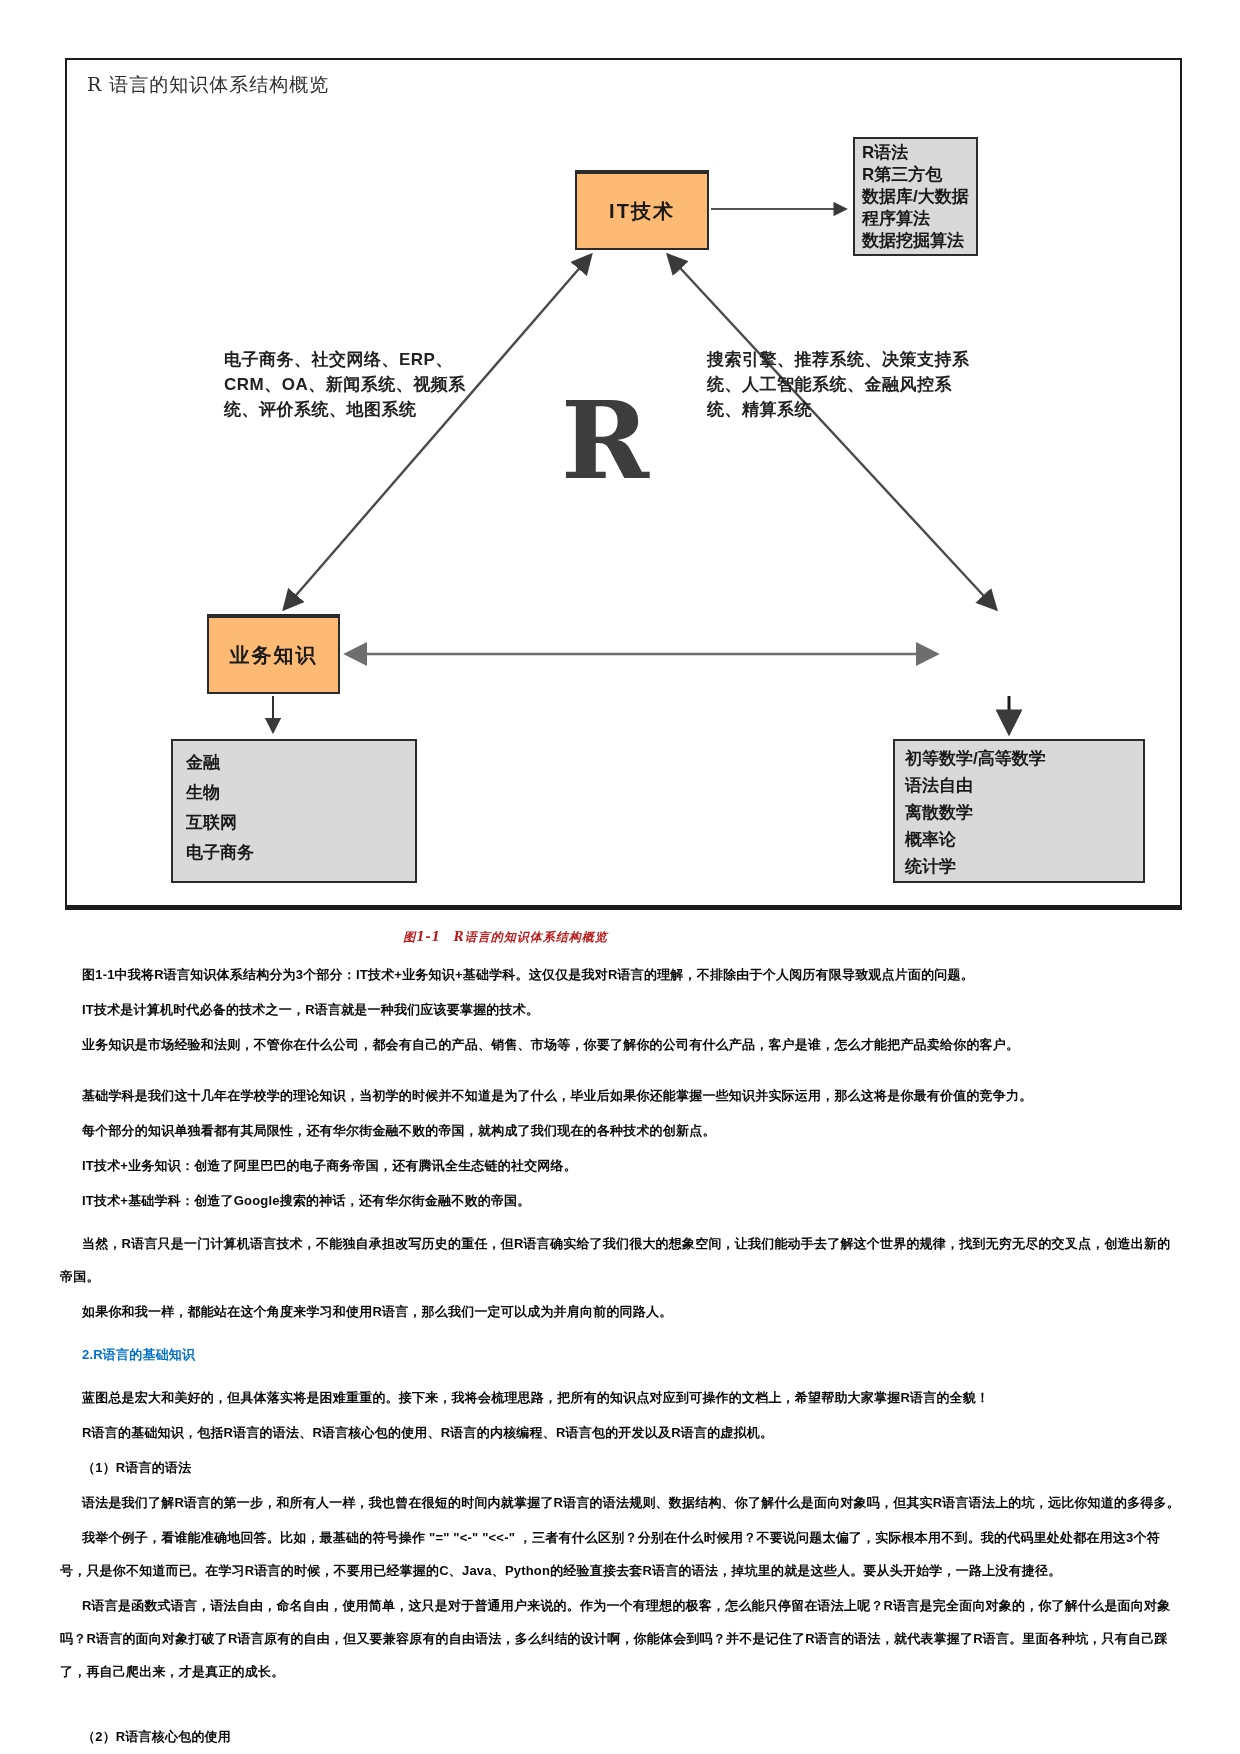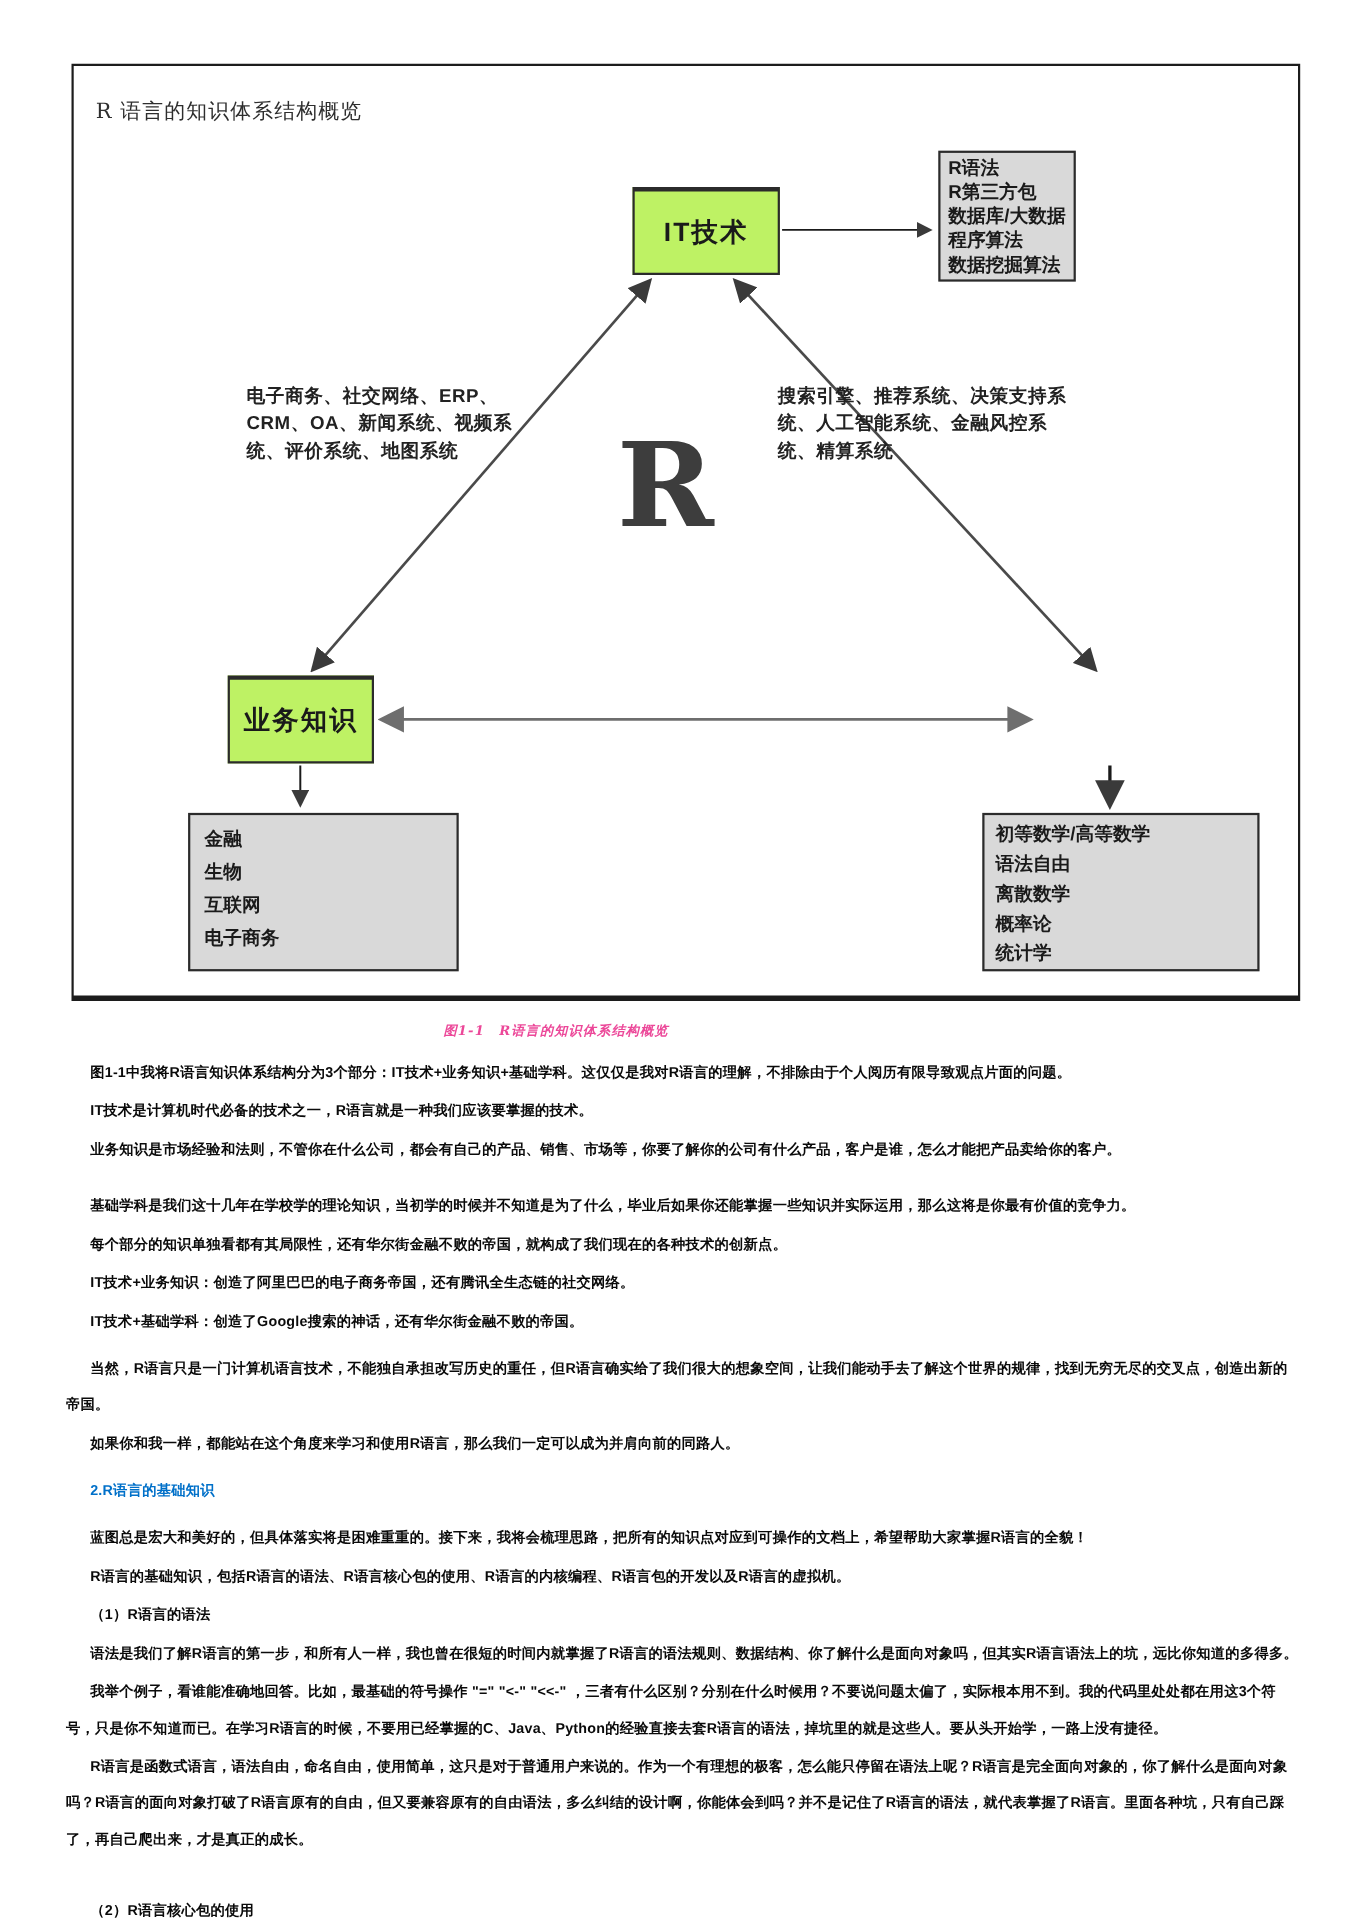--- a/index.html
+++ b/index.html
@@ -10,26 +10,26 @@
   }
 
   
   .figure-frame {
     position:absolute; left:65px; top:58px; width:1117px; height:852px;
     border:2px solid #1c1c1c; border-bottom-width:5px; background:#fff;
   }
   .fig-title {
     position:absolute; left:20px; top:12px;
     font-family:"DejaVu Serif","Liberation Serif",serif;
-    font-size:19px; color:#2e2e2e; letter-spacing:1px;margin-top:16px;
+    font-size:19px; color:#2e2e2e; letter-spacing:1px;
   }
   .node-box {
-    position:absolute; background:#bef264; border:2px solid #2b2b2b;
+    position:absolute; background:#fdba74; border:2px solid #2b2b2b;
     display:flex; align-items:center; justify-content:center;
-    font-size:24px; font-weight:700; color:#1a1a1a; letter-spacing:2px;
+    font-size:20px; font-weight:700; color:#1a1a1a; letter-spacing:2px;
   }
   .box-it       { left:508px; top:110px; width:134px; height:80px; border-top-width:4px; }
   .box-business { left:140px; top:554px; width:133px; height:80px; border-top-width:4px; }
   .box-basic    { left:876px; top:554px; width:133px; height:80px; border-top-width:4px; }
   .detail-box {
     position:absolute; background:#d9d9d9; border:2px solid #2b2b2b;
     font-size:17px; font-weight:700; color:#1a1a1a;
   }
   .detail-it    { left:786px; top:77px;  width:125px; height:119px; padding:3px 7px; }
   .detail-it div { line-height:22px; }
@@ -49,21 +49,21 @@
     position:absolute; left:468px; top:318px; width:140px; text-align:center;
     font-family:"DejaVu Serif","Liberation Serif",serif;
     font-size:106px; font-weight:700; color:#3d3d3d;
   }
   .fig-arrows { position:absolute; left:0; top:0; width:1117px; height:852px; }
 
   
   .caption {
     position:absolute; left:0; top:929px; width:1011px; text-align:center;
     font-family:"DejaVu Serif","Liberation Serif",serif;
-    font-style:italic; font-weight:700; font-size:12px; color:#ec4899; letter-spacing:1px;
+    font-style:italic; font-weight:700; font-size:12px; color:#b91c1c; letter-spacing:1px;
   }
 
   
   .body-text {
     position:absolute; left:60px; top:958px; width:1122px;
     font-size:13px; font-weight:700; color:#0a0a0a; letter-spacing:0.2px;
   }
   .body-text p { margin:0 0 2px 0; line-height:33px; text-indent:22px; }
   .gap-s { height:8px; }
   .gap-m { height:16px; }

